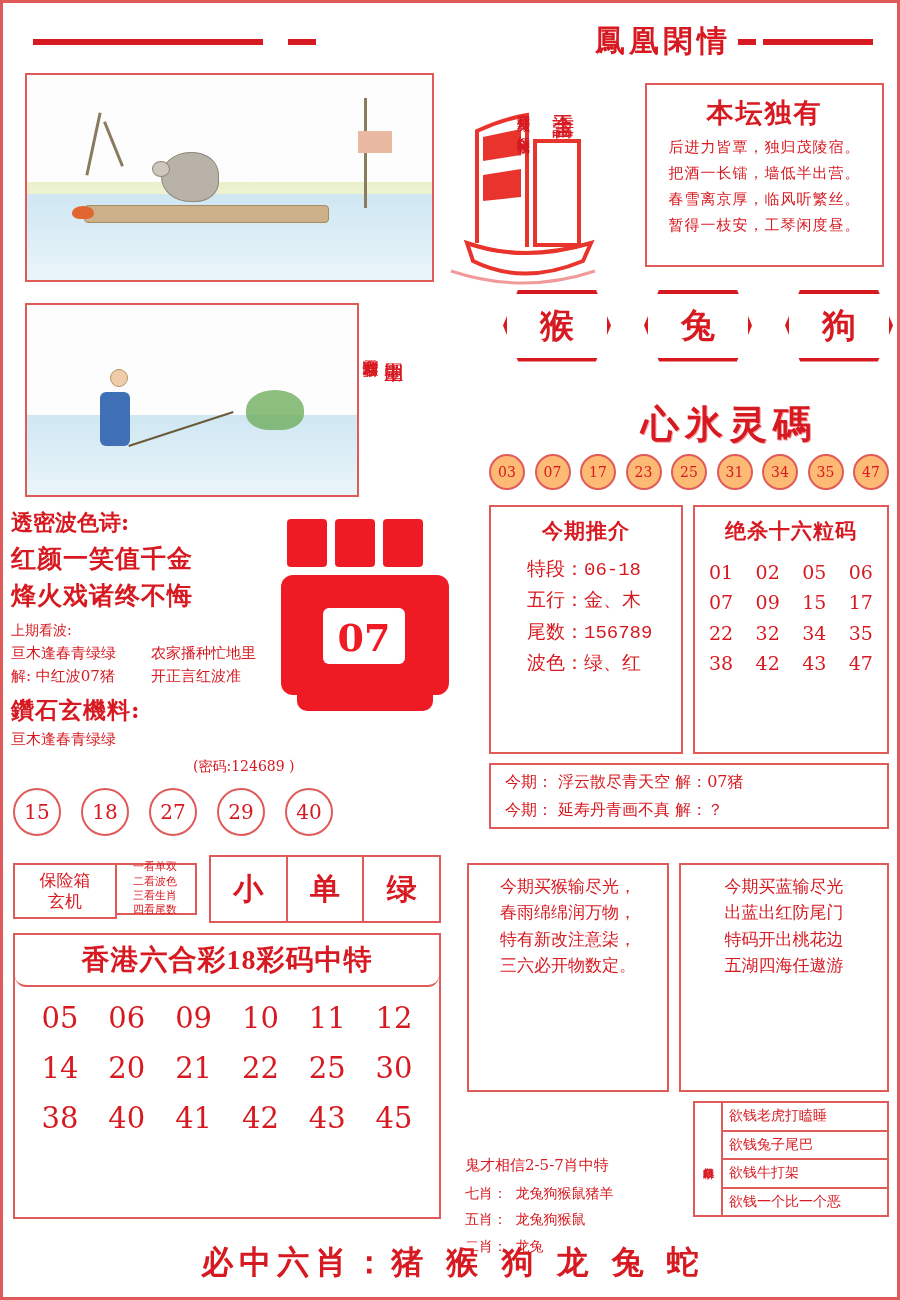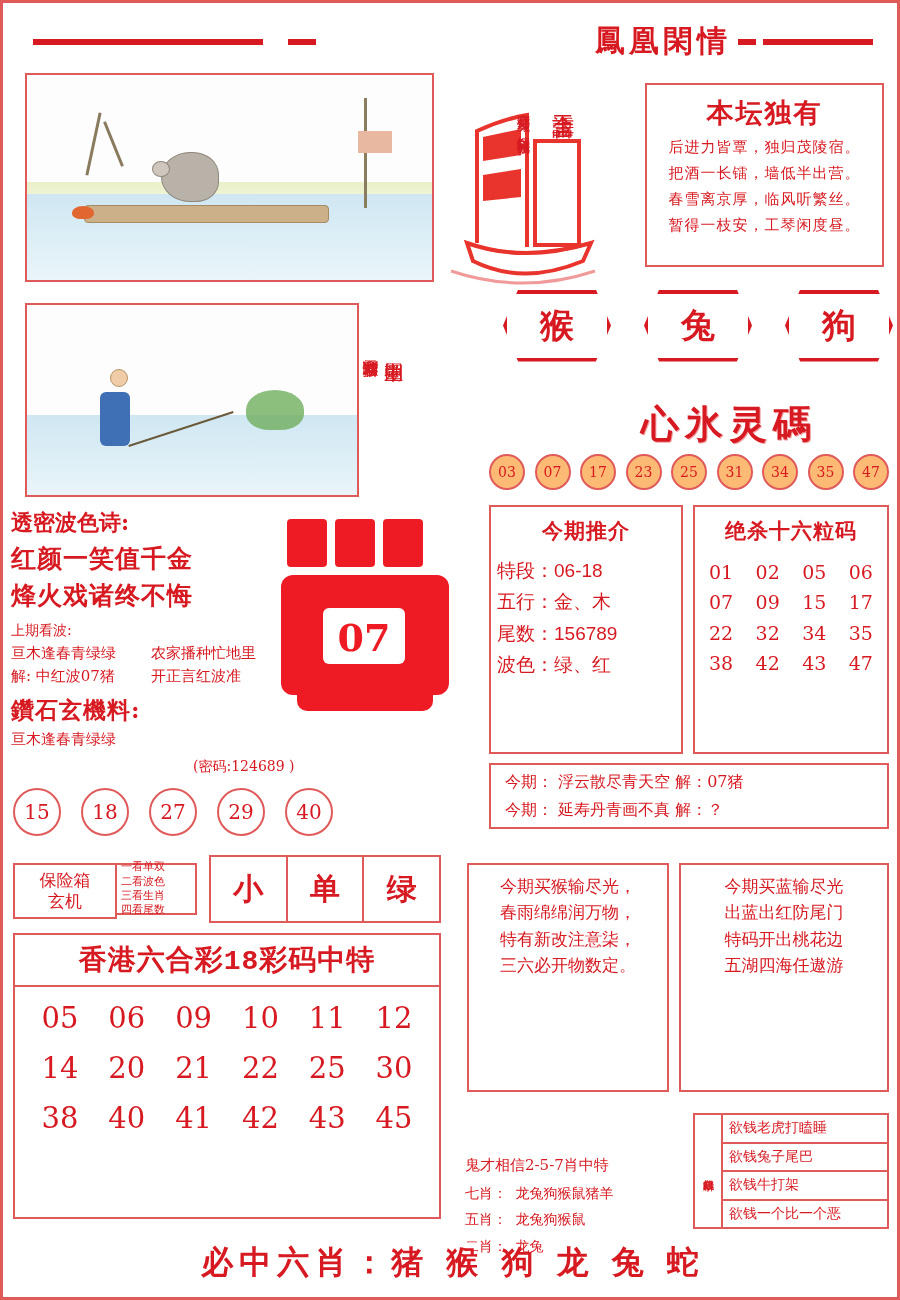--- a/index.html
+++ b/index.html
@@ -173,71 +173,71 @@
     font-family:"DejaVu Serif","Liberation Serif",serif;
   }
   
   .tbox{position:absolute;border:2px solid #e05a5a;background:#fff;}
   #tuijian{left:486px;top:502px;width:190px;height:245px;}
   #jueshale{left:690px;top:502px;width:192px;height:245px;}
   .tbox .t-title{
     text-align:center;font-size:21px;font-weight:bold;margin-top:10px;
     font-family:"DejaVu Serif","Liberation Serif",serif;letter-spacing:1px;
   }
-  .t-rows{margin-top:10px;padding-left:6px;font-size:19px;line-height:1.65;
-    font-family:Liberation Sans, sans-serif;}
+  .t-rows{margin-top:10px;padding-left:36px;font-size:19px;line-height:1.65;
+    font-family:Liberation Mono, monospace;}
   .kill-grid{margin-top:12px;padding:0 14px;font-size:19px;line-height:1.6;
     font-family:"DejaVu Serif","Liberation Serif",serif;}
   .kill-grid .krow{display:flex;justify-content:space-between;}
   
   #jinqi{position:absolute;left:486px;top:760px;width:396px;height:62px;
     border:2px solid #e05a5a;}
   .jq-line{font-size:16px;margin:7px 0 0 14px;
     font-family:"DejaVu Serif","Liberation Serif",serif;}
   
   #safebox{position:absolute;left:10px;top:860px;width:100px;height:52px;
     border:2px solid #e05a5a;display:flex;flex-direction:column;
     align-items:center;justify-content:center;font-size:17px;line-height:1.25;
     font-family:"DejaVu Serif","Liberation Serif",serif;}
   #guide{position:absolute;left:112px;top:860px;width:82px;height:52px;
     border:2px solid #e05a5a;display:flex;flex-direction:column;justify-content:center;
-    font-size:11px;line-height:1.3;padding-left:4px;box-sizing:border-box;
+    font-size:11px;line-height:1.3;padding-left:16px;box-sizing:border-box;
     font-family:"DejaVu Serif","Liberation Serif",serif;}
   #trio{position:absolute;left:206px;top:852px;width:228px;height:64px;
     border:2px solid #e05a5a;display:flex;}
   #trio > div{flex:1;display:flex;align-items:center;justify-content:center;
     font-size:30px;font-weight:bold;font-family:"DejaVu Serif","Liberation Serif",serif;}
   #trio > div + div{border-left:2px solid #e05a5a;}
   
   #hkbox{position:absolute;left:10px;top:930px;width:424px;height:282px;
     border:2px solid #e05a5a;}
   #hktitle{
     border-bottom:2px solid #e05a5a;height:50px;display:flex;align-items:center;
     justify-content:center;font-size:28px;font-weight:bold;
-    font-family:Liberation Mono, monospace;letter-spacing:1px;
+    font-family:Liberation Serif, serif;letter-spacing:1px;border-radius:11px;
   }
   #hkgrid{padding:14px 16px 0;}
   #hkgrid .hrow{display:flex;justify-content:space-between;margin-bottom:16px;
     font-size:29px;font-family:"DejaVu Serif","Liberation Serif",serif;}
   #hkgrid .hrow span{width:58px;text-align:center;}
   
   #shengxiao{left:464px;top:860px;width:198px;height:225px;}
   #bose{left:676px;top:860px;width:206px;height:225px;}
   .pbox-title{text-align:center;font-size:23px;font-weight:bold;margin-top:10px;
     font-family:"DejaVu Serif","Liberation Serif",serif;letter-spacing:1px;}
   .pbox-lines{margin-top:8px;text-align:center;font-size:17px;line-height:1.55;
     font-family:"DejaVu Serif","Liberation Serif",serif;}
   
   #guicai{position:absolute;left:462px;top:1100px;width:230px;font-size:14px;
     line-height:1.9;font-family:"DejaVu Serif","Liberation Serif",serif;margin-top:48px;}
   #guicai .g-head{font-size:15px;}
   #guicai .g-row span:first-child{display:inline-block;width:46px;}
   
   #yuqian{position:absolute;left:690px;top:1098px;width:192px;height:112px;
-    border:2px solid #e05a5a;display:flex;margin-top:12px;}
+    border:2px solid #e05a5a;display:flex;}
   #yq-left{width:26px;border-right:2px solid #e05a5a;font-size:11px;
     display:flex;align-items:center;justify-content:center;
     font-family:"DejaVu Serif","Liberation Serif",serif;}
   #yq-left span{writing-mode:vertical-rl;text-orientation:upright;line-height:1.2;}
   #yq-right{flex:1;display:flex;flex-direction:column;}
   #yq-right > div{flex:1;display:flex;align-items:center;padding-left:6px;
     font-size:14px;font-family:"DejaVu Serif","Liberation Serif",serif;}
   #yq-right > div + div{border-top:2px solid #e05a5a;}
   
   #footer{position:absolute;left:0;top:1238px;width:900px;text-align:center;

